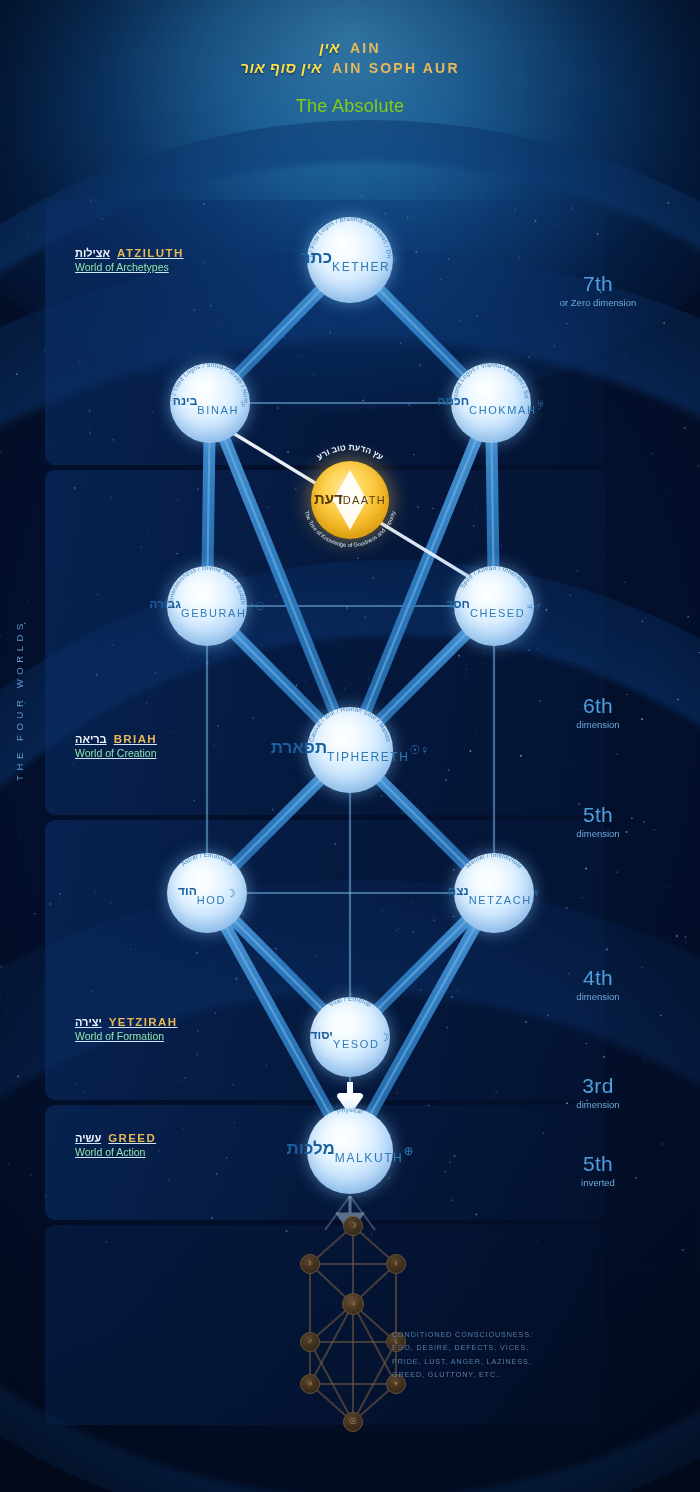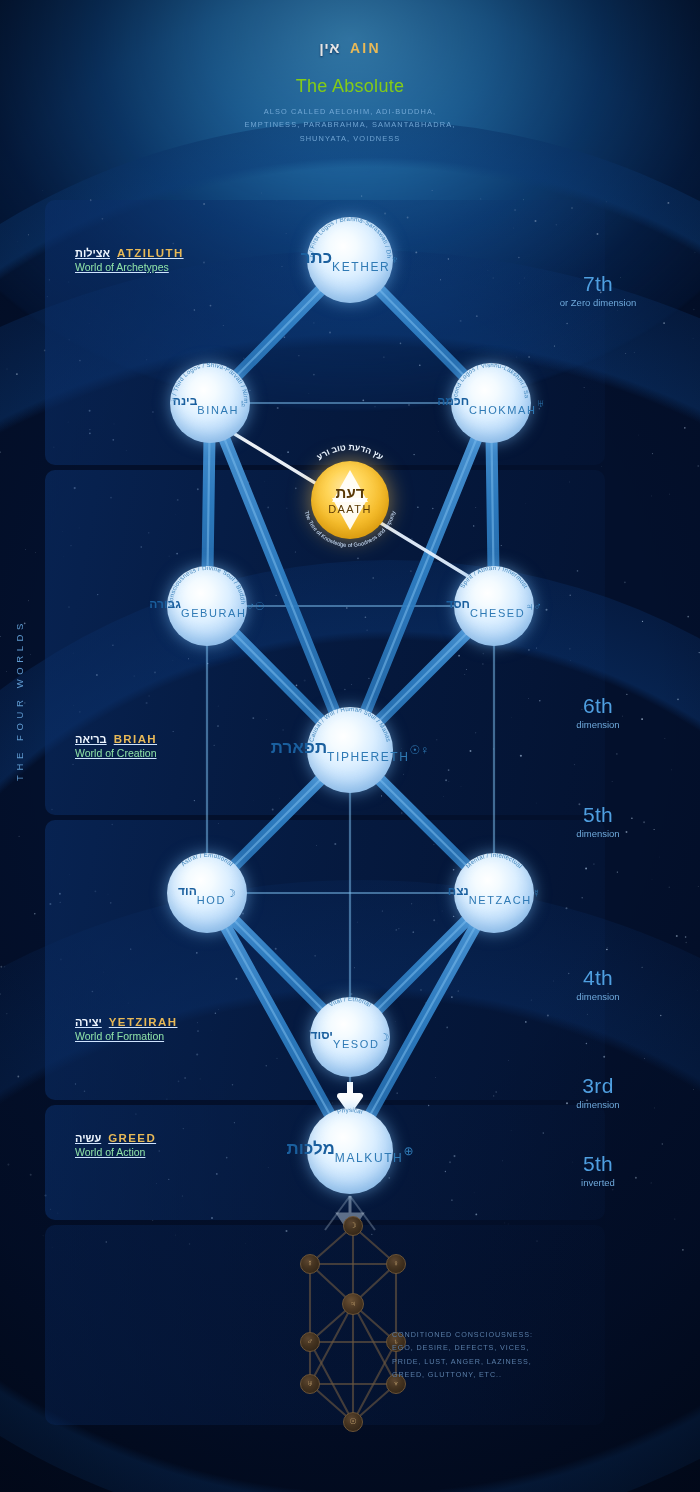--- a/index.html
+++ b/index.html
@@ -38,21 +38,21 @@
      background:radial-gradient(circle at 50% 50%, rgba(6,28,72,0) 60%, rgba(10,48,104,.45) 61%, rgba(4,22,58,.25) 77%, rgba(2,12,36,0) 93%);}
   .vig{
     position:absolute; inset:0;
     background:radial-gradient(ellipse 680px 900px at 350px 700px, rgba(0,0,0,0) 45%, rgba(1,7,22,.35) 78%, rgba(1,6,18,.72) 100%);
   }
   #stars{ position:absolute; inset:0; }
 
   
   .header{ position:absolute; left:0; top:40px; width:700px; text-align:center; }
   .hrow{ display:flex; justify-content:center; align-items:baseline; gap:10px; line-height:1.05; margin-bottom:4px;}
-  .heb{ color:#e5e5e5; font-weight:700; letter-spacing:.5px; text-shadow:0 1px 2px rgba(0,20,60,.7); }
+  .heb{ color:#fde047; font-weight:700; letter-spacing:.5px; text-shadow:0 1px 2px rgba(0,20,60,.7);font-style:italic; }
   .lat{ color:#e8b957; font-weight:700; letter-spacing:2.2px; }
   .r1 .heb{font-size:15px;} .r1 .lat{font-size:14px;}
   .r2 .heb{font-size:15px;} .r2 .lat{font-size:14px;}
   .r3 .heb{font-size:15px;} .r3 .lat{font-size:14px;}
   .absolute{ color:#84cc16; font-size:18px; margin-top:20px; letter-spacing:.3px;}
   .alsocalled{ color:#7fb3e0; font-size:7.4px; letter-spacing:1.1px; line-height:1.85; margin-top:8px; opacity:.85;}
 
   
   .world-panel{
     position:absolute; left:45px; width:560px; border-radius:10px;
@@ -114,21 +114,21 @@
   .arc-cap{ position:absolute; left:50%; top:50%; transform:translate(-50%,-50%); pointer-events:none; }
   .arc-cap svg text{ font-family:"Liberation Sans", sans-serif; font-size:6.1px; letter-spacing:.25px; }
 
   
   .daath{ position:absolute; width:78px; height:78px; }
   .daath .disc{
     position:absolute; inset:0; border-radius:50%;
     background:radial-gradient(circle at 45% 35%, #ffe9a8 0%, #ffd558 28%, #f5bc2c 55%, #e8a915 78%, #d99a0d 100%);
     box-shadow:0 0 22px rgba(255,200,80,.55), inset 0 -5px 12px rgba(190,130,10,.4);
   }
-  .daath .inner{ position:absolute; inset:0; display:flex; flex-direction:column;
+  .daath .inner{ position:absolute; inset:0; display:flex; flex-direction:row;
     align-items:center; justify-content:center; text-align:center; }
   .d-heb{ color:#5a3a06; font-size:15px; font-weight:700; line-height:1; margin-bottom:4px; }
   .d-lat{ color:#5a3a06; font-size:11px; letter-spacing:1.4px; line-height:1; }
 
   
   #inv-tree{ position:absolute; left:268px; top:1212px; width:170px; height:230px; }
   .inv-node{
     position:absolute; width:20px; height:20px; border-radius:50%;
     background:radial-gradient(circle at 40% 32%, #5c4630 0%, #43321f 45%, #2b2014 100%);
     border:1px solid #6b5336;
@@ -590,24 +590,25 @@
   <div class="world-panel wp-briah"></div>
   <div class="world-panel wp-yetzirah"></div>
   <div class="world-panel wp-assiah"></div>
   <div class="world-panel wp-bottom"></div>
 
   <div class="header">
     <div class="hrow r1">
       <span class="heb">אין</span>
       <span class="lat">AIN</span>
     </div>
+    <div class="hrow r3">
+      <span class="heb">אין סוף אור</span>
+      <span class="lat">AIN SOPH AUR</span>
+    </div>
     <div class="absolute">The Absolute</div>
-    <div class="alsocalled" style="white-space:pre-line">ALSO CALLED AELOHIM, ADI-BUDDHA,
-EMPTINESS, PARABRAHMA, SAMANTABHADRA,
-SHUNYATA, VOIDNESS</div>
   </div>
 
   <div class="four-worlds">THE FOUR WORLDS</div>
 
   <div class="world-label" style="top:247px">
     <div class="wl-top">
       <span class="wl-heb">אצילות</span>
       <span class="wl-lat">ATZILUTH</span>
     </div>
     <div class="wl-sub">World of Archetypes</div>

